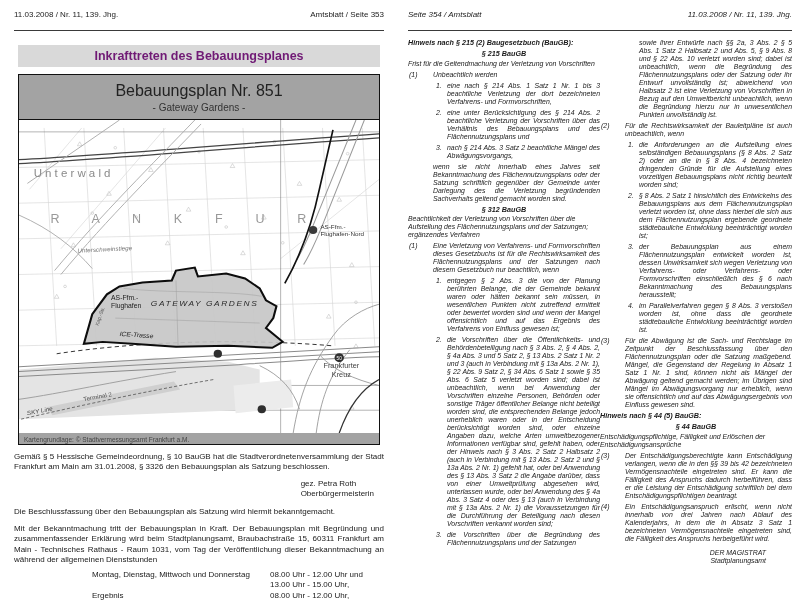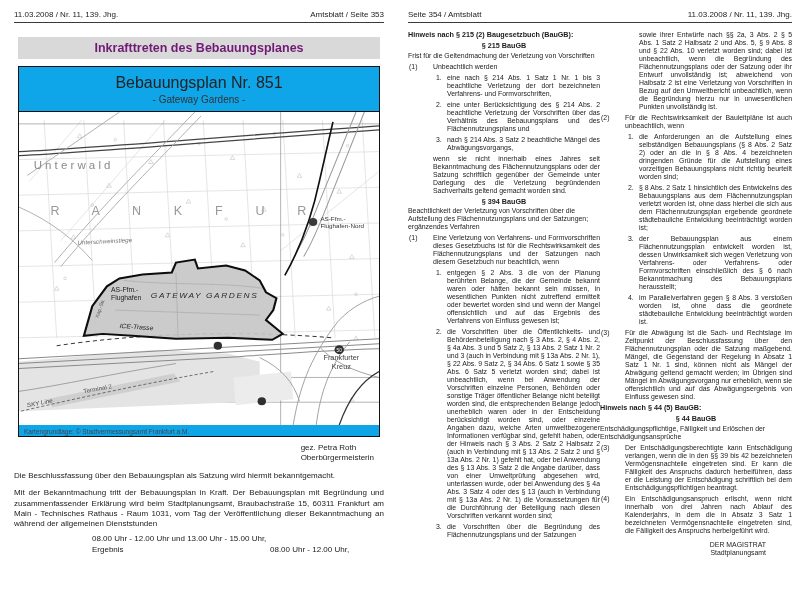--- a/index.html
+++ b/index.html
@@ -1,29 +1,29 @@
 <!DOCTYPE html>
 <html><head>
 <meta charset="utf-8">
 <style>
   * { margin:0; padding:0; box-sizing:border-box; }
   html,body { width:800px; height:600px; background:#ffffff; }
   body { font-family:"Liberation Sans", sans-serif; color:#1a1a1a; position:relative; }
   .sheet { position:absolute; inset:0; display:flex; }
   .page { width:400px; height:600px; overflow:hidden; }
   .page.left  { padding:10px 16px 6px 14px; }
-  .page.right { padding:10px 8px 6px 8px; }
+  .page.right { padding:10px 8px 6px 8px;font-style:italic; }
 
   header.pg { display:flex; justify-content:space-between; font-size:8px;
-              border-bottom:1px solid #3a3a3a; padding-bottom:3px; color:#222; }
+              border-bottom:1px solid #3a3a3a; padding-bottom:11px; color:#222; }
 
   
   .title-band { margin:14px 4px 0 4px; background:#d9d9d9; text-align:center;
                 font-weight:bold; font-size:12.5px; padding:4px 0; color:#701a75; }
-  figure.plan-box { margin:7px 4px 0 4px; border:1.2px solid #111; background:#0ea5e9; }
+  figure.plan-box { margin:7px 4px 0 4px; border:1.2px solid #111; background:#a3a3a3; }
   .plan-title { text-align:center; font-size:16px; margin-top:7px; color:#222; }
   .plan-subtitle { text-align:center; font-size:10px; margin:2px 0 6px 0; color:#333; }
   svg.map { display:block; width:100%; height:314px; border-top:1px solid #111; background:#fff; }
   figcaption.map-caption { font-size:6.5px; color:#444; margin:3px 4px 1px 5px; }
   .lp { font-size:8px; line-height:1.3; text-align:justify; margin-top:7px; }
   .sig { margin:6px 10px 0 auto; width:fit-content; font-size:8px; line-height:1.3; text-align:left; }
   .hours { margin:4px 0 0 78px; font-size:8px; line-height:1.35; }
   .hours .row { display:flex; }
   .hours .days { width:178px; flex:none; }
 
@@ -189,31 +189,33 @@
         <text class="it" x="8" y="298" font-size="6" fill="#444" transform="rotate(-11 8 298)">SKY Line</text>
         <text x="62" y="284" font-size="6" fill="#555" transform="rotate(-11 62 284)">Terminal 2</text>
         <text x="308" y="250" font-size="7" fill="#444" text-anchor="middle">Frankfurter</text>
         <text x="308" y="259" font-size="7" fill="#444" text-anchor="middle">Kreuz</text>
         <text x="306" y="242" font-size="4.5" fill="#fff" text-anchor="middle">50</text>
       </svg>
 
       <figcaption class="map-caption">Kartengrundlage: © Stadtvermessungsamt Frankfurt a.M.</figcaption>
     </figure>
 
+    <p class="lp">Gemäß § 5 Hessische Gemeindeordnung, § 10 BauGB hat die Stadtverordnetenversammlung der Stadt Frankfurt am Main am 31.01.2008, § 3326 den Bebauungsplan als Satzung beschlossen.</p>
 
     <div class="sig">
       <div>gez. Petra Roth</div>
       <div>Oberbürgermeisterin</div>
     </div>
 
     <p class="lp" style="text-align:left">Die Beschlussfassung über den Bebauungsplan als Satzung wird hiermit bekanntgemacht.</p>
     <p class="lp">Mit der Bekanntmachung tritt der Bebauungsplan in Kraft. Der Bebauungsplan mit Begründung und zusammenfassender Erklärung wird beim Stadtplanungsamt, Braubachstraße 15, 60311 Frankfurt am Main - Technisches Rathaus - Raum 1031, vom Tag der Veröffentlichung dieser Bekanntmachung an während der allgemeinen Dienststunden</p>
 
     <div class="hours">
       <div class="row">
+        <span class="days">Montag, Dienstag, Mittwoch und Donnerstag</span>
         <span>08.00 Uhr - 12.00 Uhr und 13.00 Uhr - 15.00 Uhr,</span>
       </div>
       <div class="row">
         <span class="days">Ergebnis</span>
         <span>08.00 Uhr - 12.00 Uhr,</span>
       </div>
     </div>
 
   </section>
 
@@ -226,21 +228,21 @@
     <div class="cols">
       <div class="col">
           <div class="blk bold-left"><span class="btxt">Hinweis nach § 215 (2) Baugesetzbuch (BauGB):</span></div>
           <div class="blk bold-center"><span class="btxt">§ 215 BauGB</span></div>
           <div class="blk plain"><span class="btxt">Frist für die Geltendmachung der Verletzung von Vorschriften</span></div>
           <div class="blk numbered"><span class="bnum">(1)</span><span class="btxt">Unbeachtlich werden</span></div>
           <div class="blk listitem"><span class="bnum">1.</span><span class="btxt">eine nach § 214 Abs. 1 Satz 1 Nr. 1 bis 3 beachtliche Verletzung der dort bezeichneten Verfahrens- und Formvorschriften,</span></div>
           <div class="blk listitem"><span class="bnum">2.</span><span class="btxt">eine unter Berücksichtigung des § 214 Abs. 2 beachtliche Verletzung der Vorschriften über das Verhältnis des Bebauungsplans und des Flächennutzungsplans und</span></div>
           <div class="blk listitem"><span class="bnum">3.</span><span class="btxt">nach § 214 Abs. 3 Satz 2 beachtliche Mängel des Abwägungsvorgangs,</span></div>
           <div class="blk cont"><span class="btxt">wenn sie nicht innerhalb eines Jahres seit Bekanntmachung des Flächennutzungsplans oder der Satzung schriftlich gegenüber der Gemeinde unter Darlegung des die Verletzung begründenden Sachverhalts geltend gemacht worden sind.</span></div>
-          <div class="blk bold-center"><span class="btxt">§ 394 BauGB</span></div>
+          <div class="blk bold-center"><span class="btxt">§ 312 BauGB</span></div>
           <div class="blk plain"><span class="btxt">Beachtlichkeit der Verletzung von Vorschriften über die Aufstellung des Flächennutzungsplans und der Satzungen; ergänzendes Verfahren</span></div>
           <div class="blk numbered"><span class="bnum">(1)</span><span class="btxt">Eine Verletzung von Verfahrens- und Formvorschriften dieses Gesetzbuchs ist für die Rechtswirksamkeit des Flächennutzungsplans und der Satzungen nach diesem Gesetzbuch nur beachtlich, wenn</span></div>
           <div class="blk listitem"><span class="bnum">1.</span><span class="btxt">entgegen § 2 Abs. 3 die von der Planung berührten Belange, die der Gemeinde bekannt waren oder hätten bekannt sein müssen, in wesentlichen Punkten nicht zutreffend ermittelt oder bewertet worden sind und wenn der Mangel offensichtlich und auf das Ergebnis des Verfahrens von Einfluss gewesen ist;</span></div>
           <div class="blk listitem"><span class="bnum">2.</span><span class="btxt">die Vorschriften über die Öffentlichkeits- und Behördenbeteiligung nach § 3 Abs. 2, § 4 Abs. 2, § 4a Abs. 3 und 5 Satz 2, § 13 Abs. 2 Satz 1 Nr. 2 und 3 (auch in Verbindung mit § 13a Abs. 2 Nr. 1), § 22 Abs. 9 Satz 2, § 34 Abs. 6 Satz 1 sowie § 35 Abs. 6 Satz 5 verletzt worden sind; dabei ist unbeachtlich, wenn bei Anwendung der Vorschriften einzelne Personen, Behörden oder sonstige Träger öffentlicher Belange nicht beteiligt worden sind, die entsprechenden Belange jedoch unerheblich waren oder in der Entscheidung berücksichtigt worden sind, oder einzelne Angaben dazu, welche Arten umweltbezogener Informationen verfügbar sind, gefehlt haben, oder der Hinweis nach § 3 Abs. 2 Satz 2 Halbsatz 2 (auch in Verbindung mit § 13 Abs. 2 Satz 2 und § 13a Abs. 2 Nr. 1) gefehlt hat, oder bei Anwendung des § 13 Abs. 3 Satz 2 die Angabe darüber, dass von einer Umweltprüfung abgesehen wird, unterlassen wurde, oder bei Anwendung des § 4a Abs. 3 Satz 4 oder des § 13 (auch in Verbindung mit § 13a Abs. 2 Nr. 1) die Voraussetzungen für die Durchführung der Beteiligung nach diesen Vorschriften verkannt worden sind;</span></div>
           <div class="blk listitem"><span class="bnum">3.</span><span class="btxt">die Vorschriften über die Begründung des Flächennutzungsplans und der Satzungen</span></div>
         </div>
       <div class="col">
           <div class="blk cont-deep"><span class="btxt">sowie ihrer Entwürfe nach §§ 2a, 3 Abs. 2 § 5 Abs. 1 Satz 2 Halbsatz 2 und Abs. 5, § 9 Abs. 8 und § 22 Abs. 10 verletzt worden sind; dabei ist unbeachtlich, wenn die Begründung des Flächennutzungsplans oder der Satzung oder ihr Entwurf unvollständig ist; abweichend von Halbsatz 2 ist eine Verletzung von Vorschriften in Bezug auf den Umweltbericht unbeachtlich, wenn die Begründung hierzu nur in unwesentlichen Punkten unvollständig ist.</span></div>
           <div class="blk numbered"><span class="bnum">(2)</span><span class="btxt">Für die Rechtswirksamkeit der Bauleitpläne ist auch unbeachtlich, wenn</span></div>
           <div class="blk listitem"><span class="bnum">1.</span><span class="btxt">die Anforderungen an die Aufstellung eines selbständigen Bebauungsplans (§ 8 Abs. 2 Satz 2) oder an die in § 8 Abs. 4 bezeichneten dringenden Gründe für die Aufstellung eines vorzeitigen Bebauungsplans nicht richtig beurteilt worden sind;</span></div>

